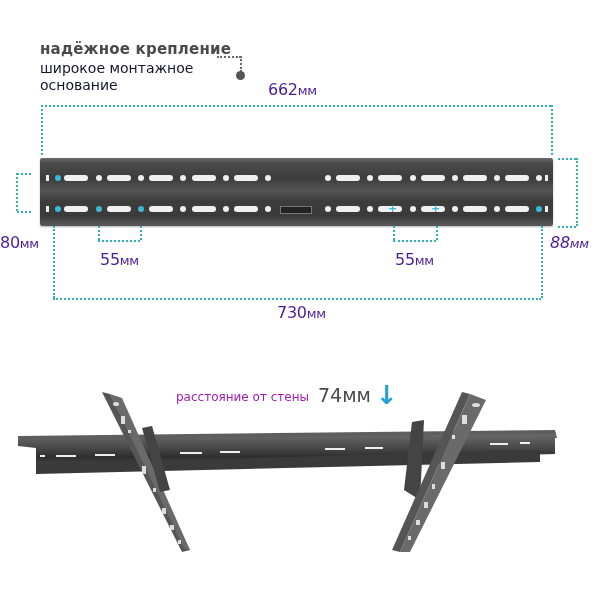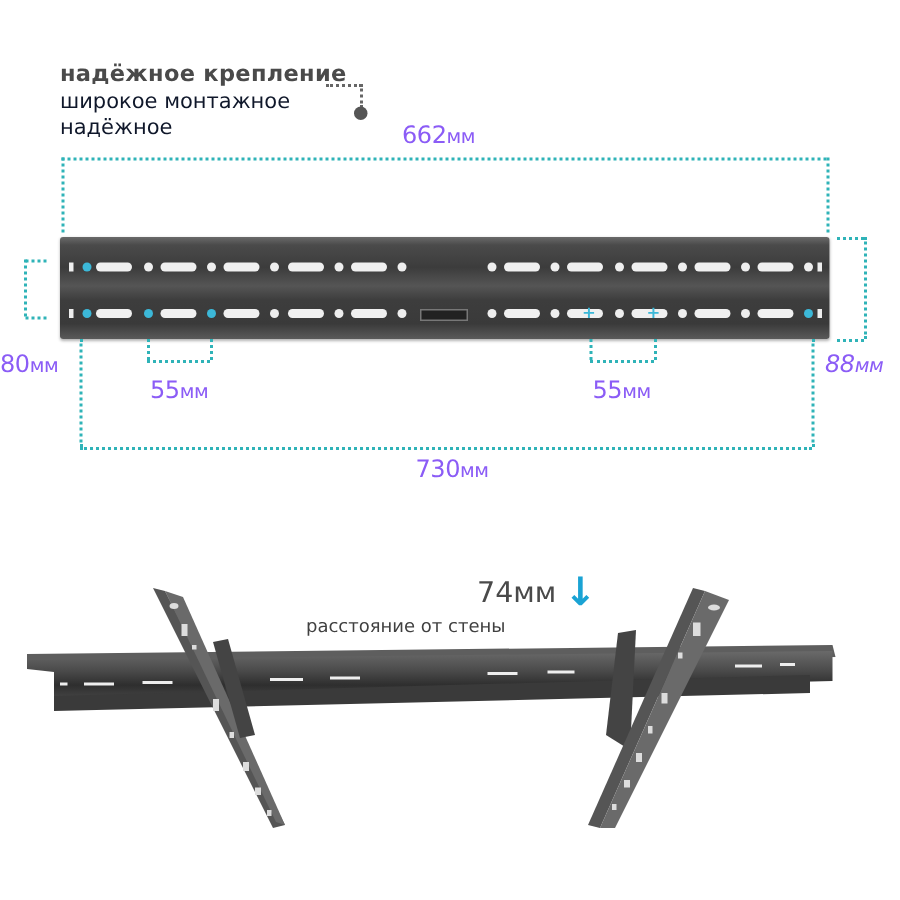--- a/index.html
+++ b/index.html
@@ -1,20 +1,20 @@
 <!DOCTYPE html>
 <html><head>
 <meta charset="utf-8">
 <style>
   html, body { margin: 0; padding: 0; background: #ffffff; }
   body { width: 600px; height: 600px; position: relative; overflow: hidden; font-family: "DejaVu Sans", sans-serif; color: #555; }
   .abs { position: absolute; }
   .t-bold { font-weight: bold; color: #4a4a4a; font-size: 15px; letter-spacing: 0.2px; }
   .t-light { color: #0f172a; font-size: 14px; line-height: 17px; }
-  .dim { color: #8b5cf6; font-size: 16px; letter-spacing: -0.3px; }
+  .dim { color: #4c1d95; font-size: 16px; letter-spacing: -0.3px; }
   .dim .u { font-size: 13px; }
   .dotted-h { border-top: 2px dotted #2fb3b8; height: 0; }
   .dotted-v { border-left: 2px dotted #2fb3b8; width: 0; }
   .dot-gray-h { border-top: 2px dotted #666; height: 0; }
   .dot-gray-v { border-left: 2px dotted #666; width: 0; }
   .plate {
     background: linear-gradient(to bottom, #6a6a6a 0%, #4a4a4a 8%, #3c3c3c 30%, #555 48%, #3d3d3d 62%, #3a3a3a 85%, #5a5a5a 100%);
     border-radius: 2px;
     box-shadow: 0 1px 2px rgba(0,0,0,0.3);
   }
@@ -22,21 +22,21 @@
   .hole { position: absolute; width: 6px; height: 6px; background: #eee; border-radius: 50%; }
   .hole.teal { background: #3cb8d8; }
   .sq { position: absolute; width: 3px; height: 6px; background: #eee; }
   .arrow { color: #1aa3d4; font-size: 26px; font-weight: bold; }
 </style>
 </head>
 <body>
 
 <div class="abs t-bold" style="left:40px; top:40px;">надёжное крепление</div>
 <div class="abs t-light" style="left:40px; top:60px;">широкое монтажное</div>
-<div class="abs t-light" style="left:40px; top:77px;">надёжное</div>
+<div class="abs t-light" style="left:40px; top:77px;">основание</div>
 <div class="abs dot-gray-h" style="left:217px; top:56px; width:24px;"></div>
 <div class="abs dot-gray-v" style="left:240px; top:56px; height:16px;"></div>
 <div class="abs" style="left:236px; top:71px; width:9px; height:9px; border-radius:50%; background:#555;"></div>
 
 <div class="abs dim" style="left:268px; top:80px;"><span>662</span><span class="u">мм</span></div>
 <div class="abs dotted-h" style="left:41px; top:105px; width:510px;"></div>
 <div class="abs dotted-v" style="left:41px; top:105px; height:50px;"></div>
 <div class="abs dotted-v" style="left:551px; top:105px; height:50px;"></div>
 
 <div class="abs plate" style="left:40px; top:158px; width:513px; height:68px;">
@@ -114,21 +114,21 @@
 <div class="abs dotted-v" style="left:393px; top:226px; height:14px;"></div>
 <div class="abs dotted-h" style="left:393px; top:240px; width:43px;"></div>
 <div class="abs dotted-v" style="left:436px; top:226px; height:14px;"></div>
 <div class="abs dim" style="left:395px; top:250px;"><span>55</span><span class="u">мм</span></div>
 
 <div class="abs dotted-v" style="left:53px; top:226px; height:72px;"></div>
 <div class="abs dotted-h" style="left:53px; top:298px; width:488px;"></div>
 <div class="abs dotted-v" style="left:541px; top:226px; height:72px;"></div>
 <div class="abs dim" style="left:277px; top:303px;"><span>730</span><span class="u">мм</span></div>
 
-<div class="abs" style="left:204px; top:390px; font-size:12px; color:#404040;margin-top:20px;">расстояние от стены</div>
+<div class="abs" style="left:176px; top:390px; font-size:12px; color:#a21caf;">расстояние от стены</div>
 <div class="abs" style="left:318px; top:384px; font-size:19px; font-weight:normal; color:#4a4a4a;">74мм</div>
 <div class="abs arrow" style="left:376px; top:380px;">↓</div>
 
 <svg class="abs" style="left:0; top:380px;" width="600" height="220" viewBox="0 0 600 220">
   <defs>
     <linearGradient id="rail" x1="0" y1="0" x2="0" y2="1">
       <stop offset="0" stop-color="#6a6a6a"></stop>
       <stop offset="0.35" stop-color="#4a4a4a"></stop>
       <stop offset="0.6" stop-color="#2e2e2e"></stop>
       <stop offset="1" stop-color="#555"></stop>

